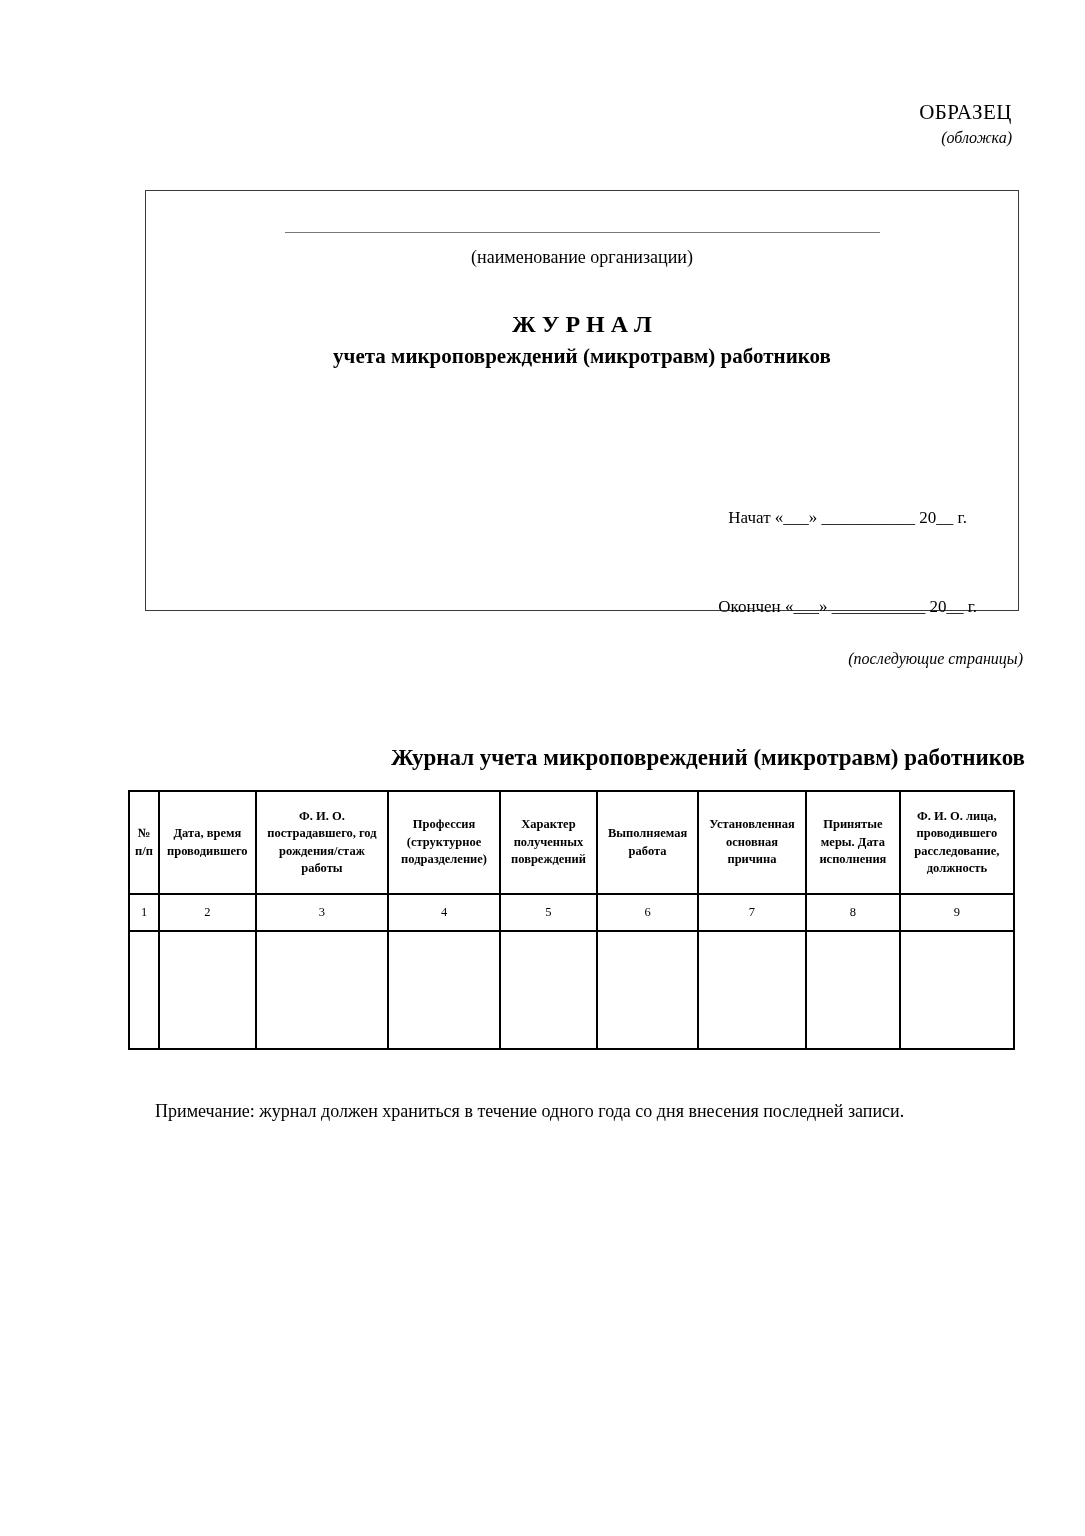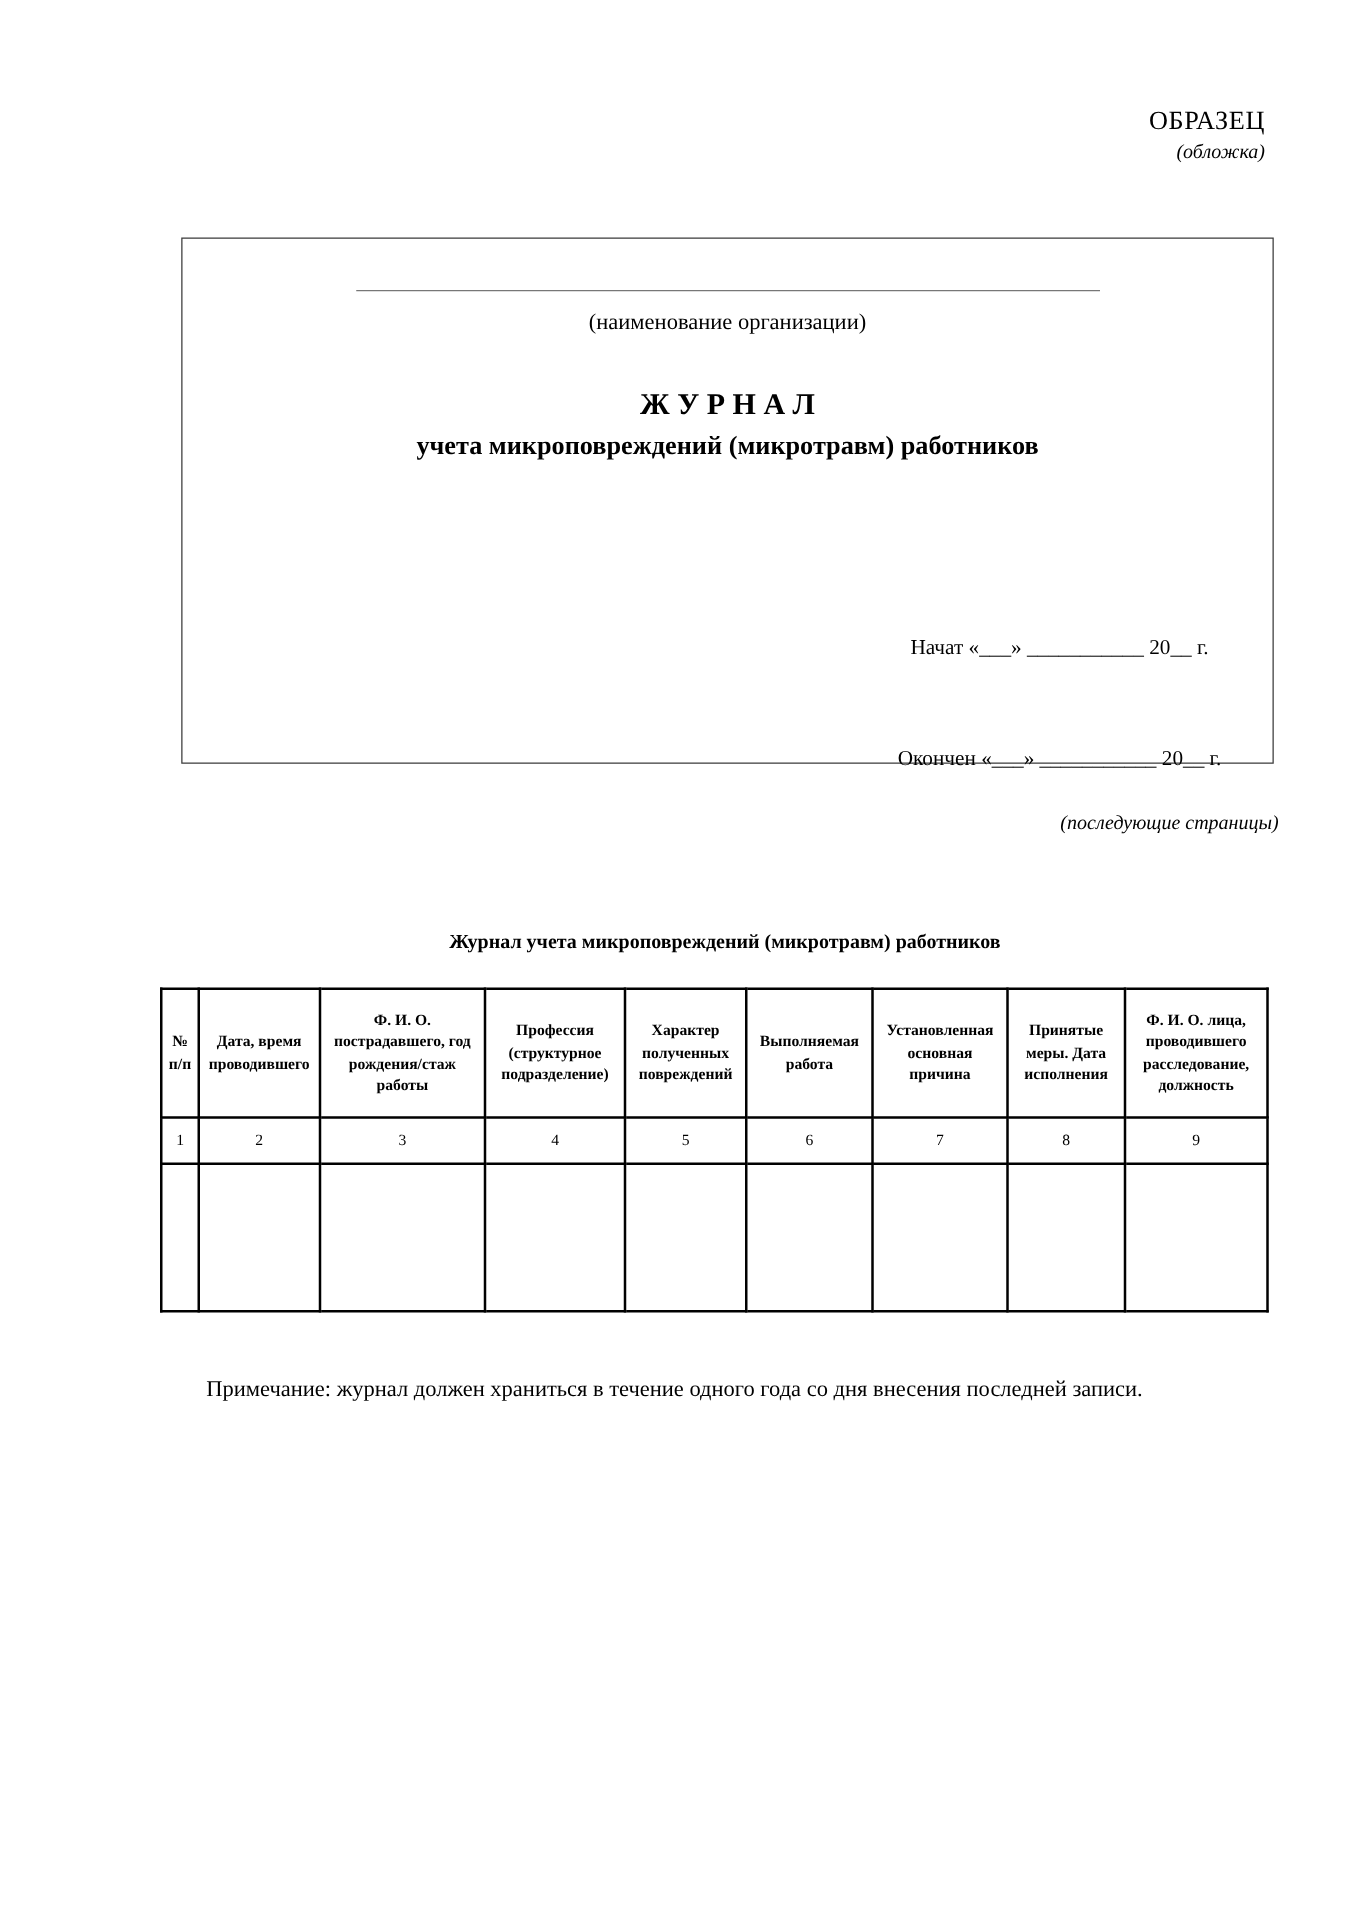--- a/index.html
+++ b/index.html
@@ -10,21 +10,21 @@
     height: 1536px;
     background: #ffffff;
     font-family: "Liberation Serif", "DejaVu Serif", serif;
     color: #000000;
     overflow: hidden;
   }
 
   
   .sample-block {
     position: absolute;
-    top: 84px;
+    top: 100px;
     right: 73px;
     text-align: right;
   }
   .sample-label { font-size: 21px; letter-spacing: 0.5px; }
   .sample-sub { font-size: 16px; font-style: italic; margin-top: 4px; }
 
   
   .cover-box {
     position: absolute;
     left: 145px;
@@ -74,23 +74,23 @@
     font-style: italic;
     font-size: 16px;
   }
 
   
   .journal-heading {
     position: absolute;
     left: 135px;
     top: 745px;
     width: 890px;
-    text-align: center;
-    font-weight: bold;
-    font-size: 16px;
+    text-align: right;
+    font-weight: bold;
+    font-size: 23px;
   }
   table.journal-table {
     position: absolute;
     left: 128px;
     top: 790px;
     width: 887px;
     border-collapse: collapse;
     table-layout: fixed;
   }
   table.journal-table th,
@@ -111,21 +111,20 @@
   tr.number-row td { font-size: 12.5px; font-weight: normal; }
   tr.entry-row { height: 118px; }
 
   .note {
     position: absolute;
     left: 155px;
     top: 1096px;
     width: 845px;
     font-size: 18px;
     line-height: 1.75;
-    margin-left: 10px;
   }
 </style>
 </head>
 <body>
 
 <div class="page">
 
   <div class="sample-block">
     <div class="sample-label">ОБРАЗЕЦ</div>
     <div class="sample-sub">(обложка)</div>

